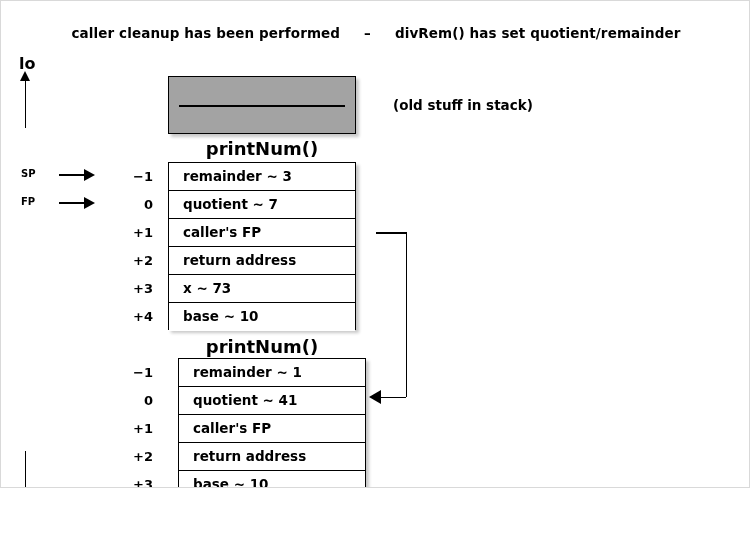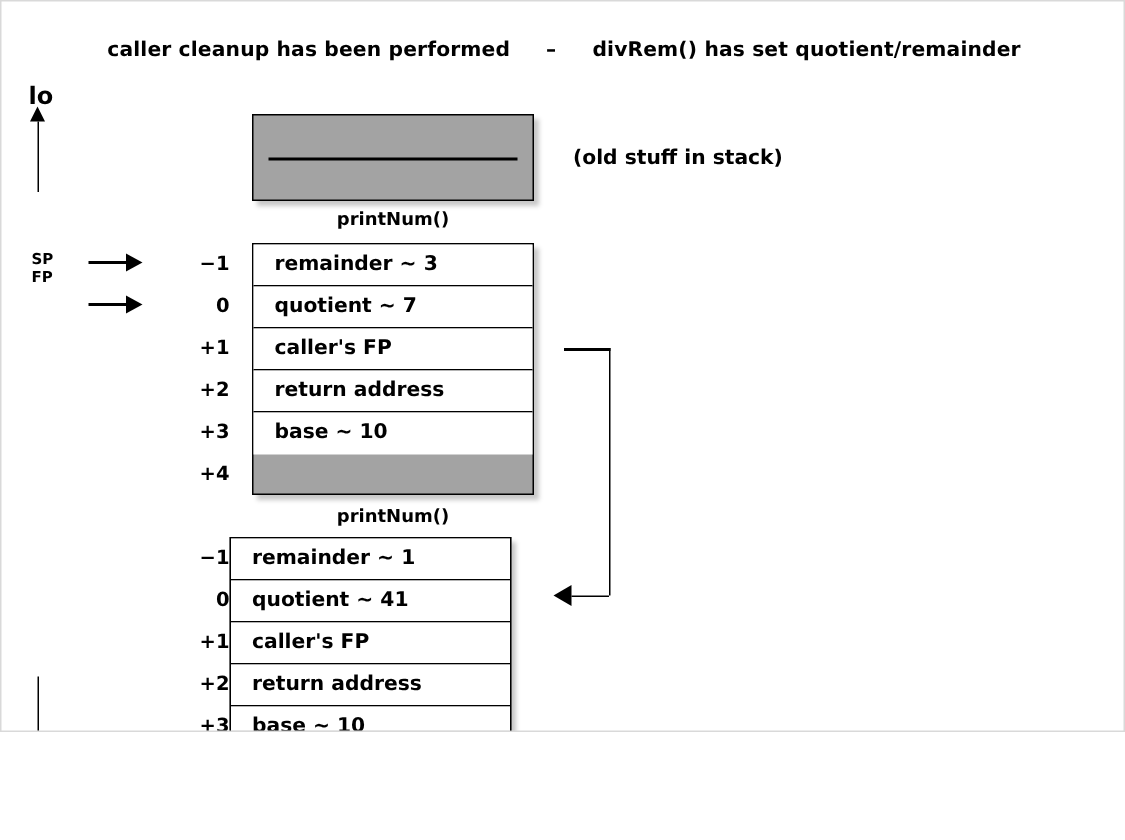--- a/index.html
+++ b/index.html
@@ -119,21 +119,21 @@
     width: 40px;
     text-align: right;
     font-size: 13px;
     font-weight: bold;
     line-height: 1;
   }
 
   
   .frame-caption {
     position: absolute;
-    font-size: 12px;
+    font-size: 18px;
     font-weight: bold;
     line-height: 1;
     white-space: nowrap;
   }
 
   
   .side-note {
     position: absolute;
     font-size: 13.5px;
     font-weight: bold;
@@ -166,57 +166,58 @@
   <div class="arrow-up" style="left:19px; top:70px;"></div>
   <div class="axis-line" style="left:23.5px; top:80px; height:47px;"></div>
 
   <div class="axis-line" style="left:23.5px; top:450px; height:48px;"></div>
   <div class="arrow-down" style="left:19px; top:496px;"></div>
   <div class="axis-label" style="left:18px; top:513px;margin-left:40px;">hi</div>
 
   <div class="stack-box" style="left:167px; top:75px; width:188px; height:58px;">
     <div class="old-rule"></div>
   </div>
-  <div class="side-note" style="left:381px; top:98px;">(old stuff in stack)</div>
+  <div class="side-note" style="left:392px; top:98px;">(old stuff in stack)</div>
 
   <div class="frame-caption" style="left:167px; top:139px; width:188px; text-align:center;">printNum()</div>
 
   <div class="ptr" style="left:20px; top:168px;">SP</div>
   <div class="ptr-arrow-shaft" style="left:58px; top:173px; width:26px;"></div>
   <div class="arrow-right" style="left:83px; top:168px;"></div>
 
-  <div class="ptr" style="left:20px; top:180px;">FP</div>
+  <div class="ptr" style="left:20px; top:196px;">FP</div>
   <div class="ptr-arrow-shaft" style="left:58px; top:201px; width:26px;"></div>
   <div class="arrow-right" style="left:83px; top:196px;"></div>
 
   <div class="offset" style="left:112px; top:169px;">−1</div>
   <div class="offset" style="left:112px; top:197px;">0</div>
   <div class="offset" style="left:112px; top:225px;">+1</div>
   <div class="offset" style="left:112px; top:253px;">+2</div>
   <div class="offset" style="left:112px; top:281px;">+3</div>
   <div class="offset" style="left:112px; top:309px;">+4</div>
 
   <div class="stack-box" style="left:167px; top:161px; width:188px; height:168px;">
     <div class="cell">remainder ~ 3</div>
     <div class="cell">quotient ~ 7</div>
     <div class="cell">caller's FP</div>
     <div class="cell">return address</div>
+    <div class="cell">x ~ 73</div>
     <div class="cell">base ~ 10</div>
   </div>
 
   <div class="frame-caption" style="left:167px; top:337px; width:188px; text-align:center;">printNum()</div>
 
   <div class="offset" style="left:112px; top:365px;">−1</div>
   <div class="offset" style="left:112px; top:393px;">0</div>
   <div class="offset" style="left:112px; top:421px;">+1</div>
   <div class="offset" style="left:112px; top:449px;">+2</div>
   <div class="offset" style="left:112px; top:477px;">+3</div>
   <div class="offset" style="left:112px; top:505px;">+4</div>
 
-  <div class="stack-box" style="left:152px; top:357px; width:188px; height:168px;">
+  <div class="stack-box" style="left:177px; top:357px; width:188px; height:168px;">
     <div class="cell">remainder ~ 1</div>
     <div class="cell">quotient ~ 41</div>
     <div class="cell">caller's FP</div>
     <div class="cell">return address</div>
     <div class="cell">base ~ 10</div>
   </div>
 
   <div class="br-seg br-h" style="left:375px; top:231px; width:31px;"></div>
   <div class="br-seg br-v" style="left:404.5px; top:231px; height:165px;"></div>
   <div class="br-seg br-h" style="left:380px; top:395.5px; width:25px;"></div>

